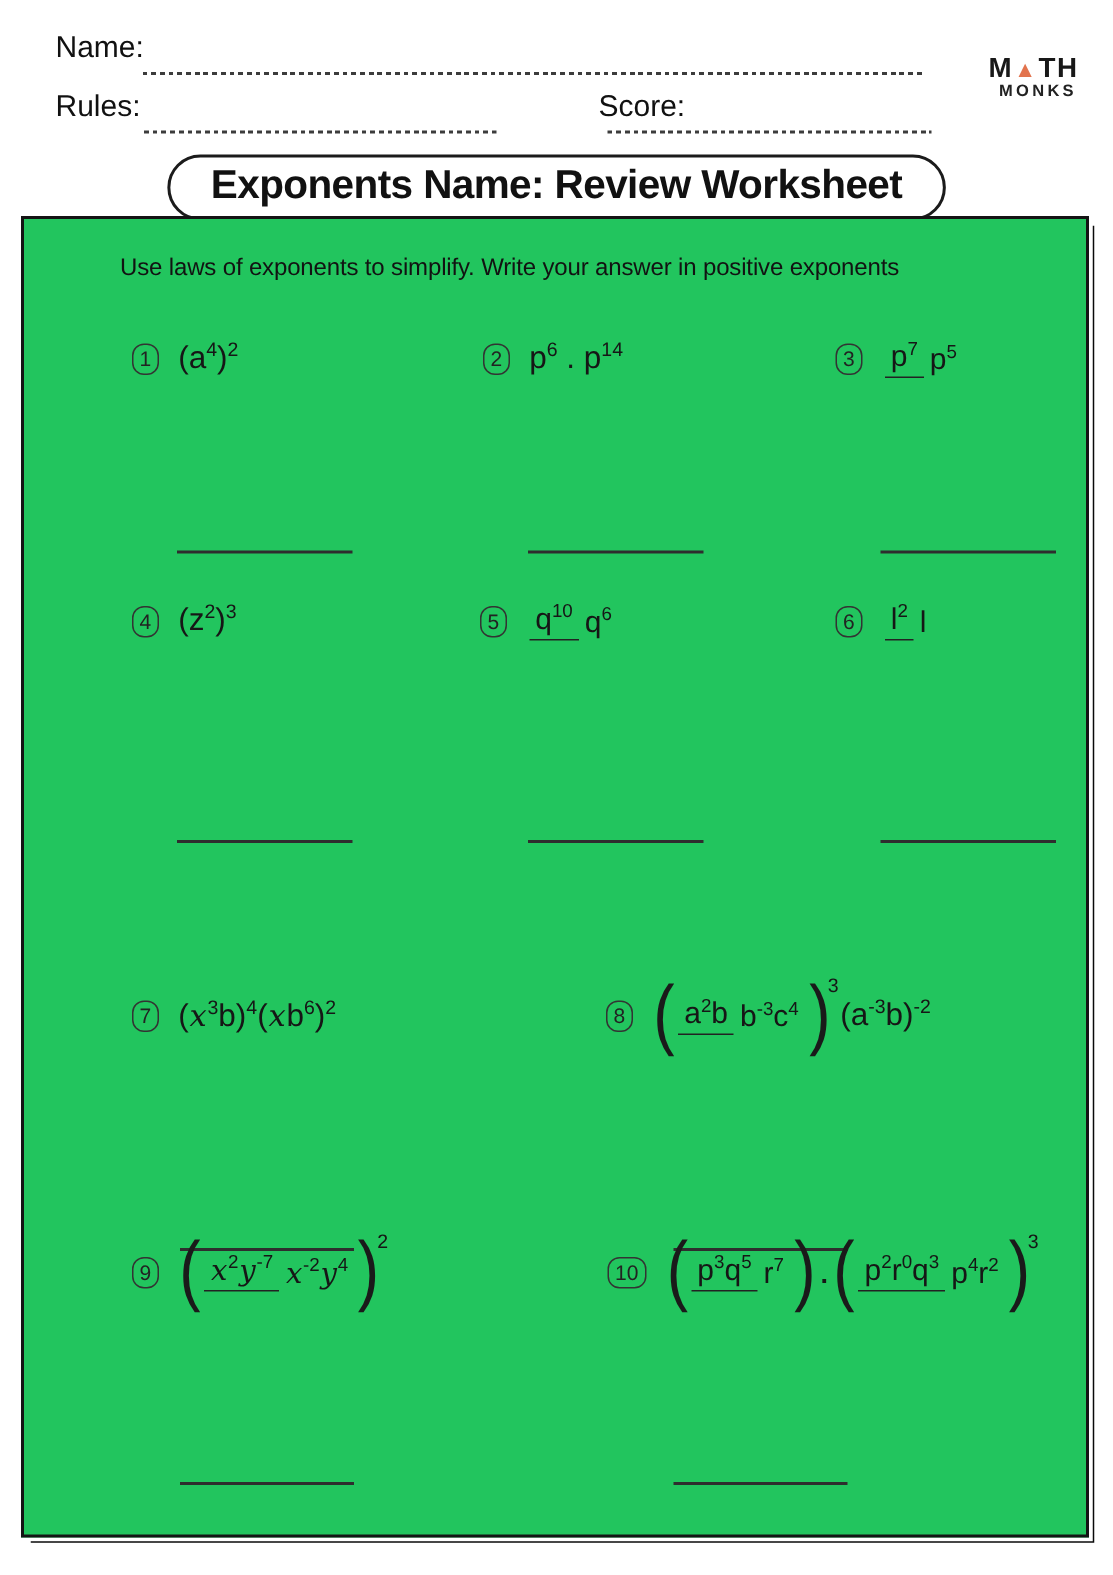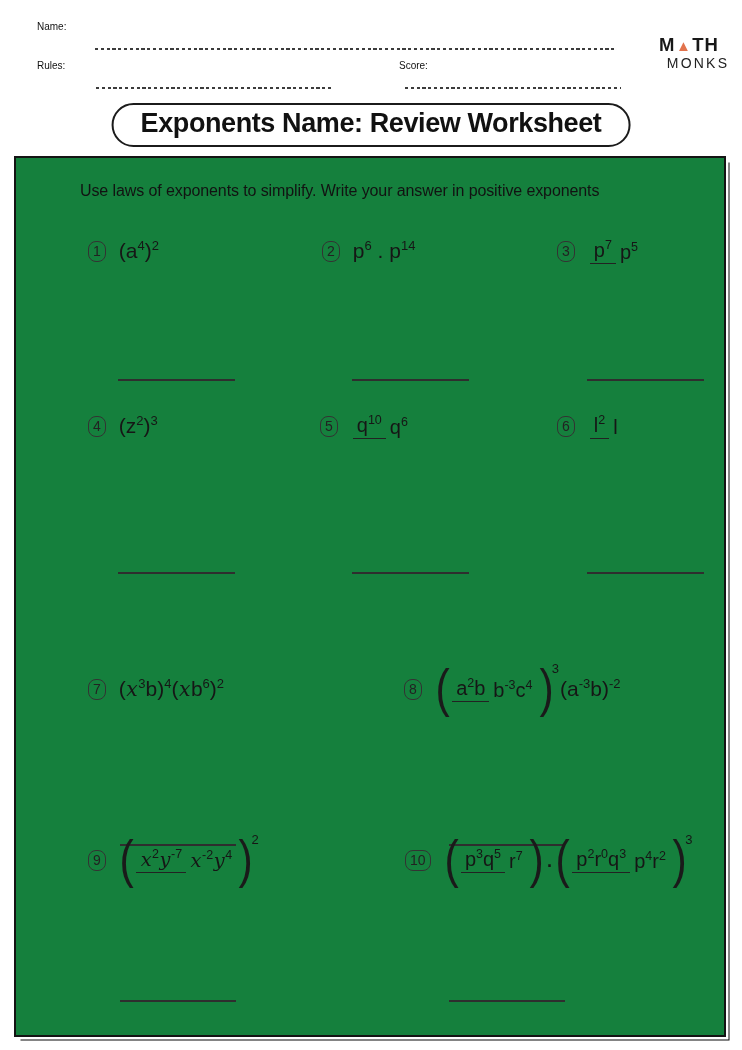--- a/index.html
+++ b/index.html
@@ -3,49 +3,49 @@
 <meta charset="utf-8">
 <style>
   html,body{margin:0;padding:0;}
   body{
     width:742px;height:1050px;position:relative;overflow:hidden;
     background:#ffffff;color:#1c1c1c;
     font-family:"Liberation Sans","DejaVu Sans",sans-serif;
   }
   .abs{position:absolute;}
   
-  .fieldlabel{font-size:10px;color:#111;}
+  .fieldlabel{font-size:20px;color:#111;}
   .dotline{
     height:2px;
     background:repeating-linear-gradient(90deg,#3c3c3c 0 3.2px,transparent 3.2px 5.8px);
   }
   #name-label{left:37px;top:21px;}
   #name-line{left:95px;top:48px;width:522px;}
   #date-label{left:37px;top:60px;}
   #score-label{left:355px;top:60px;margin-left:44px;}
   #date-line{left:96px;top:87px;width:235px;}
   #score-line{left:405px;top:87px;width:216px;}
   
   #logo{left:648px;top:36px;width:82px;text-align:center;}
   .logo-top{display:flex;align-items:baseline;justify-content:center;
     font-size:18.5px;font-weight:700;letter-spacing:1px;color:#181818;line-height:1;}
   .logo-tri{font-size:15px;position:relative;top:-0.5px;margin:0 0.5px;}
-  .logo-sub{font-size:14px;font-weight:400;letter-spacing:2.2px;color:#222;
-    margin-top:1px;padding-left:18px;text-align:center;line-height:1;}
+  .logo-sub{font-size:11px;font-weight:700;letter-spacing:2.2px;color:#222;
+    margin-top:1px;padding-left:18px;text-align:left;line-height:1;}
   
   #title-pill{
     left:50%;top:103px;transform:translateX(-50%);
     border:2.5px solid #1b1b1b;border-radius:40px;
     padding:3px 27px 6px;white-space:nowrap;
     font-size:27px;font-weight:600;letter-spacing:-0.4px;color:#111;
   }
   
   #box{
-    left:14px;top:156px;width:708px;height:877px;
-    border:2.5px solid #141414;background:#15803d;
+    left:14px;top:144px;width:708px;height:877px;
+    border:2.5px solid #141414;background:#22c55e;
     box-shadow:3.5px 3.5px 0 -1px #ffffff,5px 5px 0 -1.5px #0a0a0a;
   }
   .instr{position:absolute;left:64px;font-size:16px;letter-spacing:-0.1px;color:#121212;}
   #instr-1{top:24px;}
   #instr-2{top:474px;}
   
   .prob{position:absolute;display:flex;align-items:center;gap:13px;font-size:21px;color:#161616;}
   .qnum{
     display:inline-flex;align-items:center;justify-content:center;
     min-width:13px;height:21px;padding:0 4px;box-sizing:border-box;

